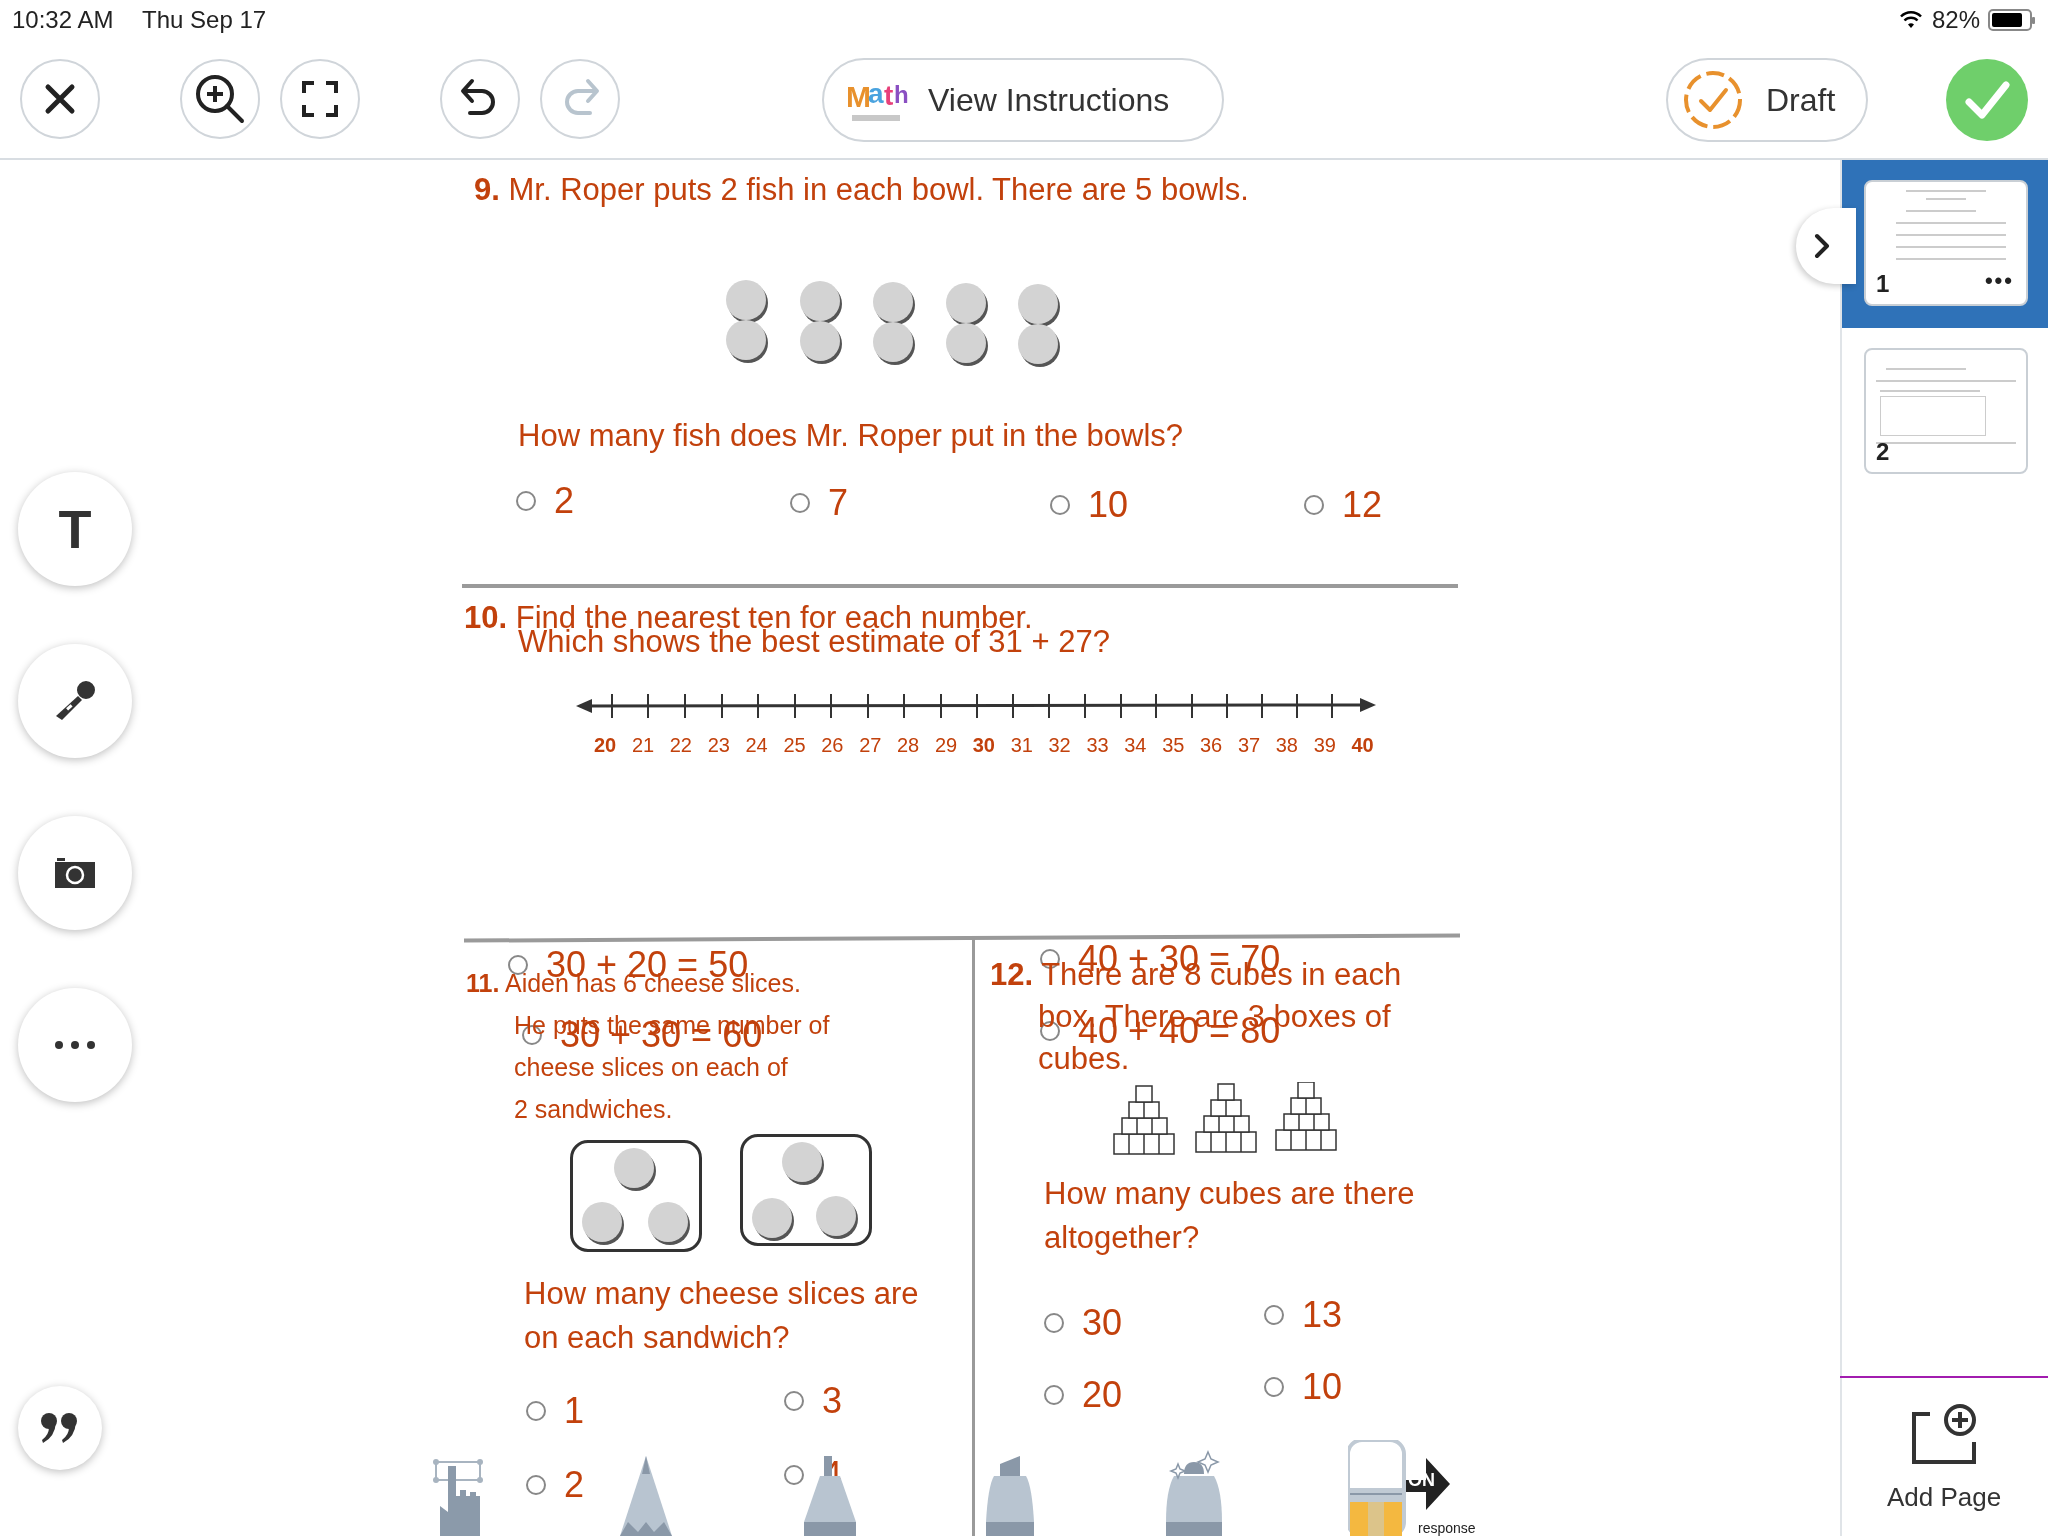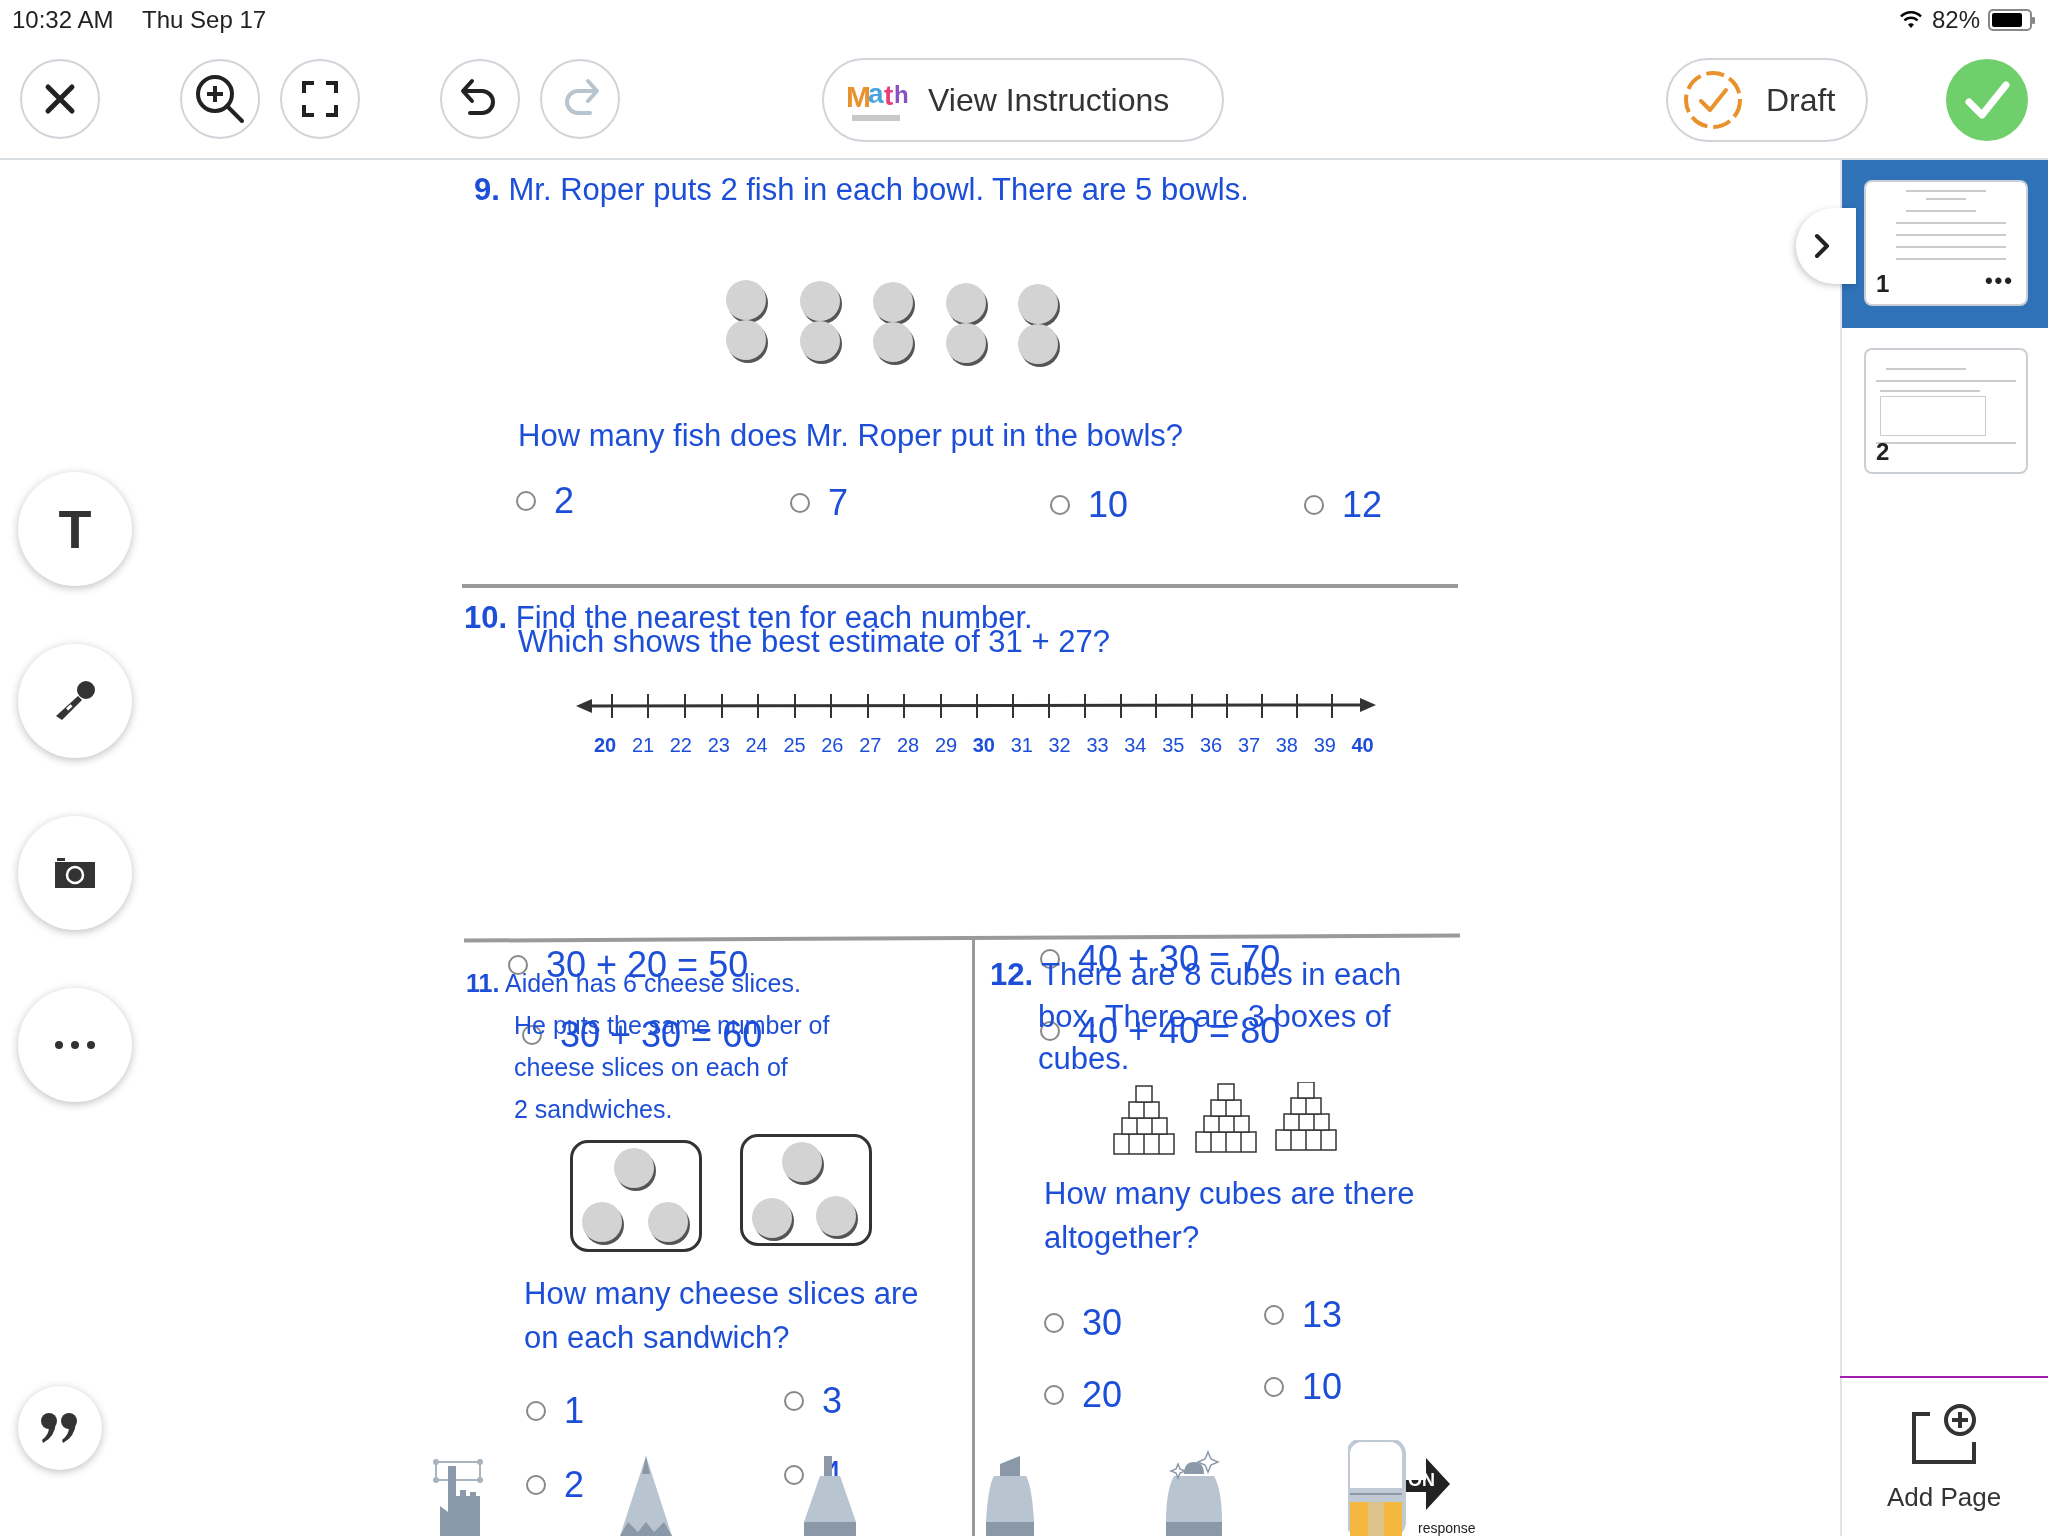--- a/index.html
+++ b/index.html
@@ -13,21 +13,21 @@
   .battery::after { content: ""; position: absolute; right: -5px; top: 6px; width: 3px; height: 7px; background: #888; border-radius: 1px; }
 
   .toolbar { position: absolute; left: 0; top: 40px; width: 2048px; height: 120px; border-bottom: 2px solid #d8dde2; }
   .circ-btn { position: absolute; width: 80px; height: 80px; border-radius: 50%; border: 2px solid #d0d5da; background: #fff; display: flex; align-items: center; justify-content: center; top: 19px; }
   .pill-btn { position: absolute; top: 18px; height: 84px; border-radius: 42px; border: 2px solid #d0d5da; background: #fff; display: flex; align-items: center; font-size: 32px; color: #333; }
   .submit-btn { position: absolute; left: 1946px; top: 19px; width: 82px; height: 82px; border-radius: 50%; background: #6fcf6b; display: flex; align-items: center; justify-content: center; }
 
   .side-tools { position: absolute; left: 0; top: 0; }
   .side-btn { position: absolute; left: 18px; width: 114px; height: 114px; border-radius: 50%; background: #fff; box-shadow: 0 2px 8px rgba(0,0,0,0.25); display: flex; align-items: center; justify-content: center; }
 
-  .doc { position: absolute; left: 460px; top: 162px; width: 1000px; height: 1374px; overflow: hidden; font-size: 31px; color: #1d4ed8; }
+  .doc { position: absolute; left: 460px; top: 162px; width: 1000px; height: 1374px; overflow: hidden; font-size: 31px; color: #c2410c; }
   .q-num { font-weight: bold; }
   .radio { display: inline-block; width: 20px; height: 20px; border: 2px solid #888; border-radius: 50%; vertical-align: middle; margin-right: 18px; }
   .opt { position: absolute; font-size: 36px; display: flex; align-items: center; }
   .hr { position: absolute; height: 4px; background: #9a9a9a; }
   .vr { position: absolute; width: 3px; background: #9a9a9a; }
   .dot { position: absolute; width: 40px; height: 40px; border-radius: 50%; background: #d3d3d3; box-shadow: 2px 3px 0 #555; }
   .plate { position: absolute; width: 132px; height: 112px; border: 3px solid #333; border-radius: 18px; }
 
   .right-panel { position: absolute; left: 1840px; top: 160px; width: 208px; height: 1376px; border-left: 2px solid #e0e4e8; background: #fff; }
   .thumb-sel { position: absolute; left: 0; top: 0; width: 208px; height: 168px; background: #2f72b8; }

